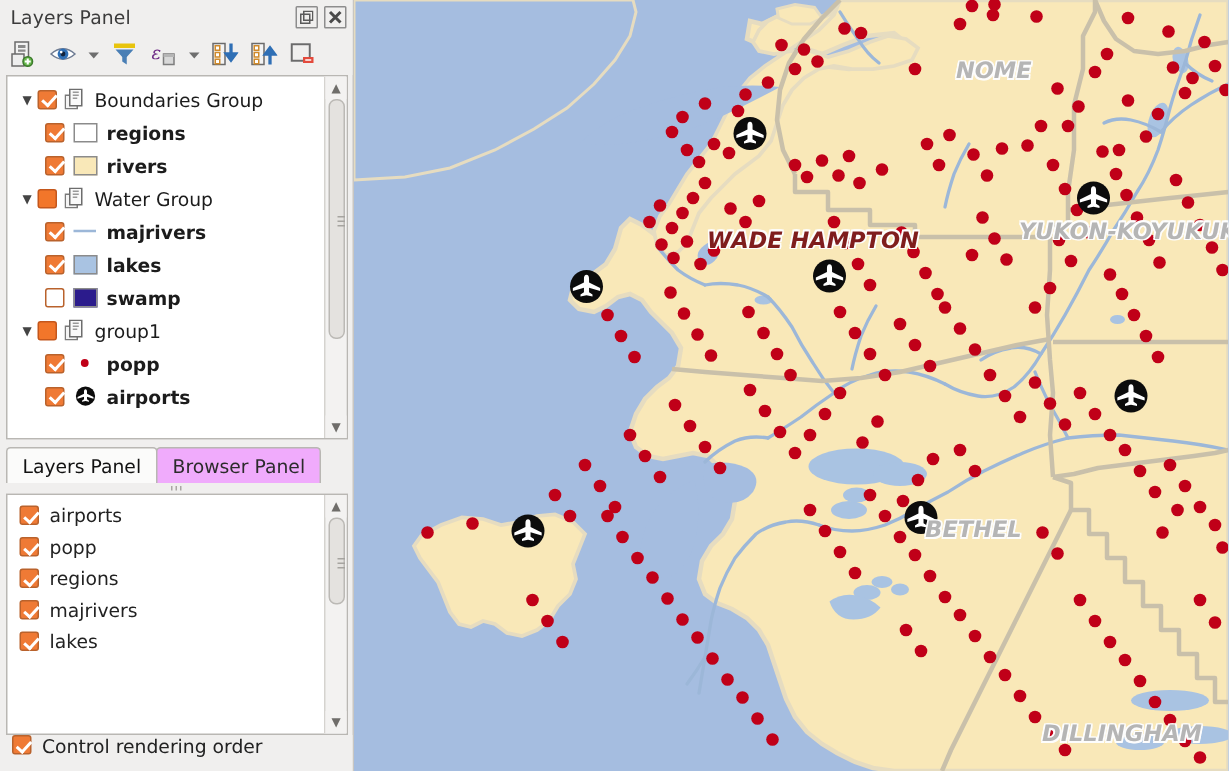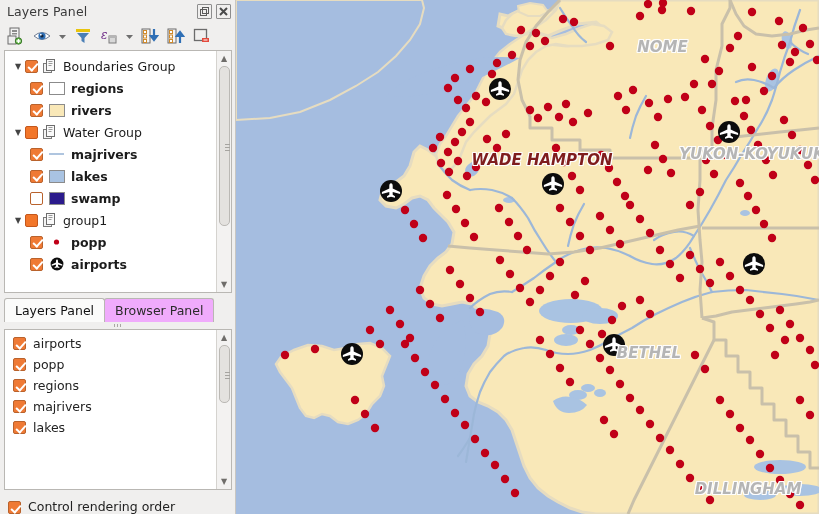--- a/index.html
+++ b/index.html
@@ -165,21 +165,21 @@
   #order-list { position: absolute; inset: 0 15px 0 0; padding-top: 3px; overflow: hidden; }
   .orow {
     display: flex; align-items: center;
     height: 21px; padding-left: 8px;
     font-size: 12.5px; color: #222;
   }
   .orow .cb { margin-right: 7px; }
 
   #render-order {
     height: 24px; flex: none;
-    display: flex; align-items: flex-end;
+    display: flex; align-items: flex-start;
     padding-left: 8px;
     font-size: 12.5px; color: #222;
     background: #f0efee;
   }
   #render-order .cb { margin-right: 7px; }
 
   
   #map-canvas {
     width: 583px; height: 514px;
     position: relative;

